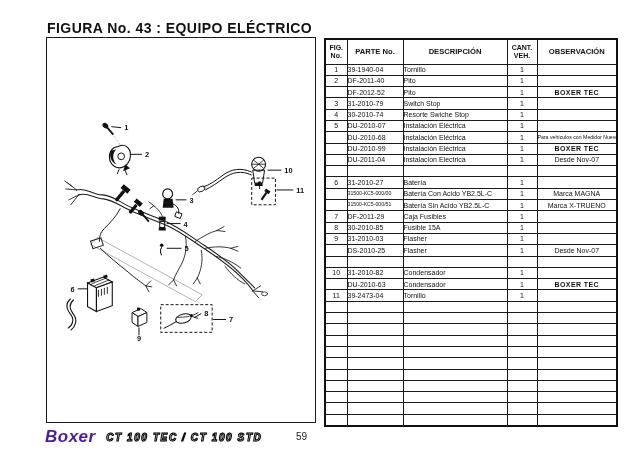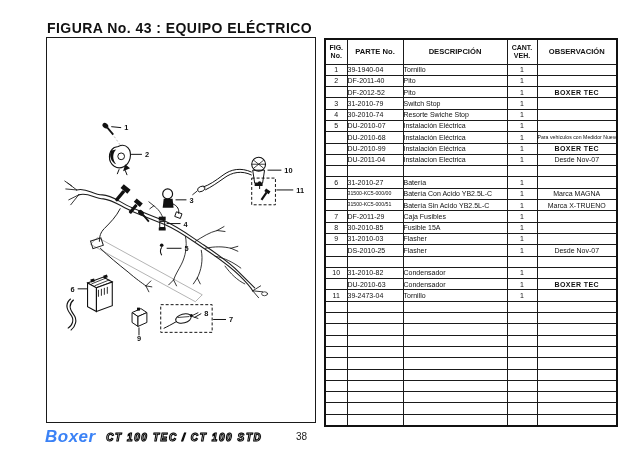--- a/index.html
+++ b/index.html
@@ -37,21 +37,21 @@
   td.c-part.ps-s{font-size:5.2px;}
   td.c-desc{text-align:left;padding-left:4px;font-size:7px;}
   td.c-qty{text-align:center;}
   td.c-obs{text-align:center;font-size:7px;}
   td.c-obs.os-b{font-weight:bold;letter-spacing:.4px;}
   td.c-obs.os-s{font-size:5.2px;}
   
   .footer-logo{position:absolute;left:45px;top:427px;white-space:nowrap;}
   .brand{
     display:inline-block;font-size:17px;font-weight:bold;font-style:italic;
-    letter-spacing:.5px;color:#3b82f6;
+    letter-spacing:.5px;color:#4c1d95;
   }
   .models{
     display:inline-block;margin-left:6px;font-size:10px;font-weight:bold;font-style:italic;
     letter-spacing:1.6px;color:#fff;-webkit-text-stroke:1px #000;
     text-shadow:0 0 1px #000;vertical-align:1px;
   }
   .page-num{position:absolute;left:296px;top:431px;font-size:10px;color:#222;}
 </style>
 </head>
 <body>
@@ -466,13 +466,13 @@
           <td class="c-obs"></td>
         </tr>
       </tbody>
   </table>
 </div>
 
 <div class="footer-logo">
   <span class="brand">Boxer</span>
   <span class="models">CT 100 TEC / CT 100 STD</span>
 </div>
-<div class="page-num">38</div>
+<div class="page-num">59</div>
 
 </body></html>

